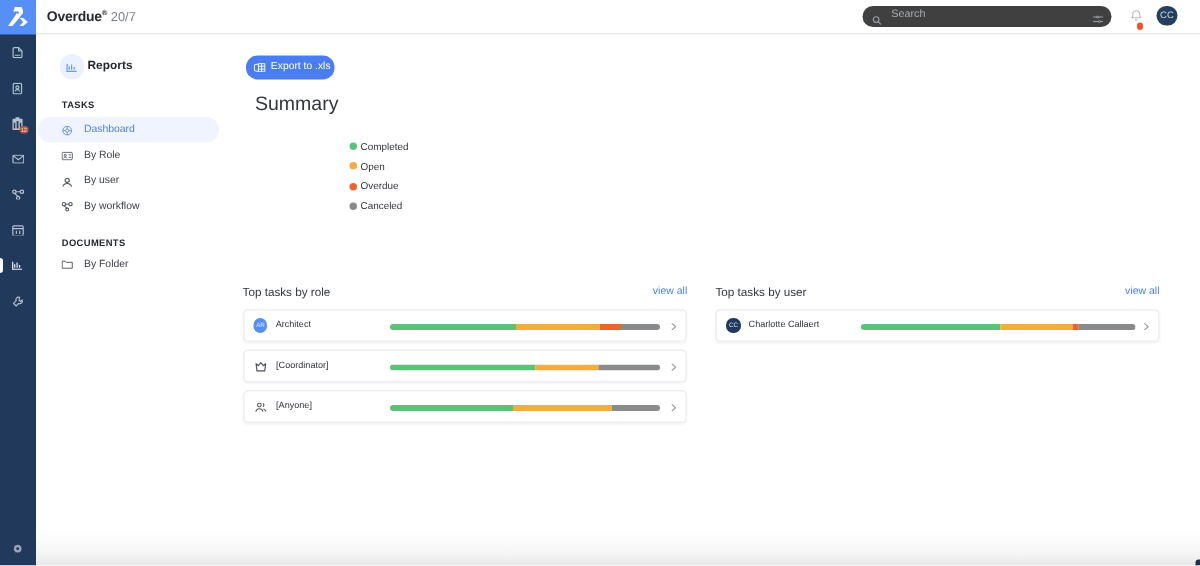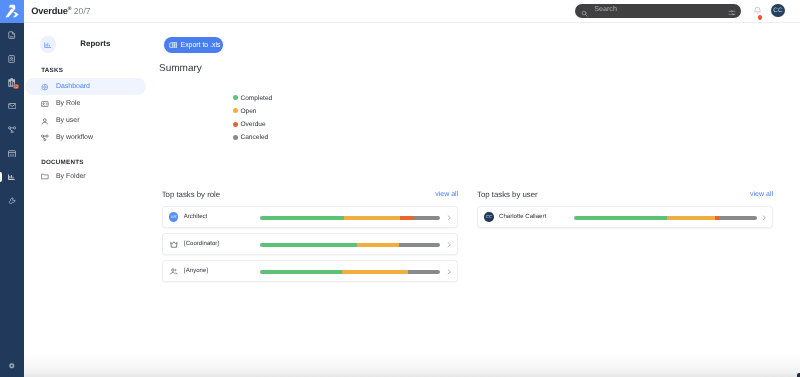--- a/index.html
+++ b/index.html
@@ -33,41 +33,41 @@
   .tb-right{position:absolute;left:550.8px;top:4px;display:flex;align-items:center;gap:0;height:13.8px;}
   .search{width:166.4px;height:13.8px;border-radius:7px;background:#404040;display:flex;padding:0 4.8px 0 6.2px;}
   .search .ph{font-size:7.2px;color:#a8acb2;margin-left:6.2px;flex:1;}
   .bell{position:relative;display:flex;margin-left:11.4px;}
   .bell .dot{position:absolute;left:5.4px;top:9.1px;width:4.2px;height:4.2px;border-radius:50%;background:#f4522b;}
   .avatar{width:13.1px;height:13.1px;border-radius:50%;background:#23405f;color:#cfd7e0;margin-left:9.9px;
           font-size:6.3px;font-weight:400;display:flex;align-items:center;justify-content:center;letter-spacing:0.2px;flex:0 0 13.1px;}
 
   
   .sidebar{position:absolute;left:24px;top:24px;width:125px;background:#fff;}
-  .side-head{position:absolute;top:12.3px;left:15.5px;display:flex;align-items:center;gap:24px;height:16.8px;}
+  .side-head{position:absolute;top:12.3px;left:15.5px;display:flex;align-items:center;gap:2px;height:16.8px;}
   .side-head .ico{width:16.8px;height:16.8px;border-radius:50%;background:#ebf1fe;display:flex;align-items:center;justify-content:center;flex:0 0 16.8px;}
   .side-head .t{font-size:7.9px;font-weight:700;color:#24272c;letter-spacing:0.05px;position:relative;top:-1.2px;}
   .side-sec{position:absolute;font-size:6.25px;font-weight:700;color:#25282d;letter-spacing:0.25px;left:17.2px;line-height:7px;}
   .side-item{position:absolute;display:flex;align-items:center;height:17.2px;left:1.2px;right:2.7px;padding-left:16px;border-radius:8.6px;}
   .side-item .lbl{font-size:6.95px;color:#3d4148;white-space:nowrap;margin-left:7.2px;line-height:8px;}
   .side-item.sel{background:#f0f4fe;}
   .side-item.sel .lbl{color:#4a7ef0;font-weight:500;}
   .side-ico{width:7.6px;height:7.6px;display:flex;align-items:center;justify-content:center;flex:0 0 7.6px;}
 
   
   .page{position:absolute;left:149px;top:24px;width:651px;height:353px;background:#fff;}
   .page-fade{position:absolute;left:24px;bottom:0;width:776px;height:23px;pointer-events:none;
              background:linear-gradient(to bottom, rgba(230,230,231,0) 0%, rgba(230,230,231,0.18) 35%, rgba(230,230,231,0.36) 62%, rgba(230,230,231,0.72) 87%, rgba(230,230,231,1) 100%);}
   .corner-widget{position:absolute;right:0;bottom:0;width:2.6px;height:4px;background:#222f4a;border-radius:2px 0 0 0;}
   .btn-export{position:absolute;left:14.7px;top:13.2px;height:15.4px;width:59.8px;padding:0;border-radius:7.7px;
               background:#4a7ef0;color:#fff;display:inline-flex;align-items:center;justify-content:flex-start;
               font-size:6.9px;border:0;font-family:inherit;cursor:pointer;padding-left:5.8px;}
   .btn-export > span:last-child{margin-left:2.9px;}
   .btn-export > span:first-child{display:flex;align-items:center;}
-  .summary-title{position:absolute;left:10px;top:40.2px;font-size:10px;color:#33373d;line-height:9px;}
+  .summary-title{position:absolute;left:21px;top:40.2px;font-size:13px;color:#33373d;line-height:9px;}
   .donut-wrap{position:absolute;left:13px;top:65.3px;width:130px;}
   .donut{position:relative;width:56.4px;height:56.4px;}
   .donut .num{position:absolute;inset:0;display:flex;align-items:center;justify-content:center;
                font-size:11.5px;font-weight:700;color:#1e2125;letter-spacing:-0.1px;padding-top:1.6px;}
   .donut-cap{font-size:7.3px;color:#33373d;text-align:center;width:56.4px;margin-top:8.1px;line-height:8px;}
   .legend{position:absolute;left:83.9px;top:67.1px;}
   .legend-row{display:flex;align-items:center;gap:2.4px;height:13.2px;}
   .legend-dot{width:5.1px;height:5.1px;border-radius:50%;flex:0 0 5.1px;}
   .legend-lbl{font-size:6.6px;color:#303338;white-space:nowrap;position:relative;top:0.7px;}
 

